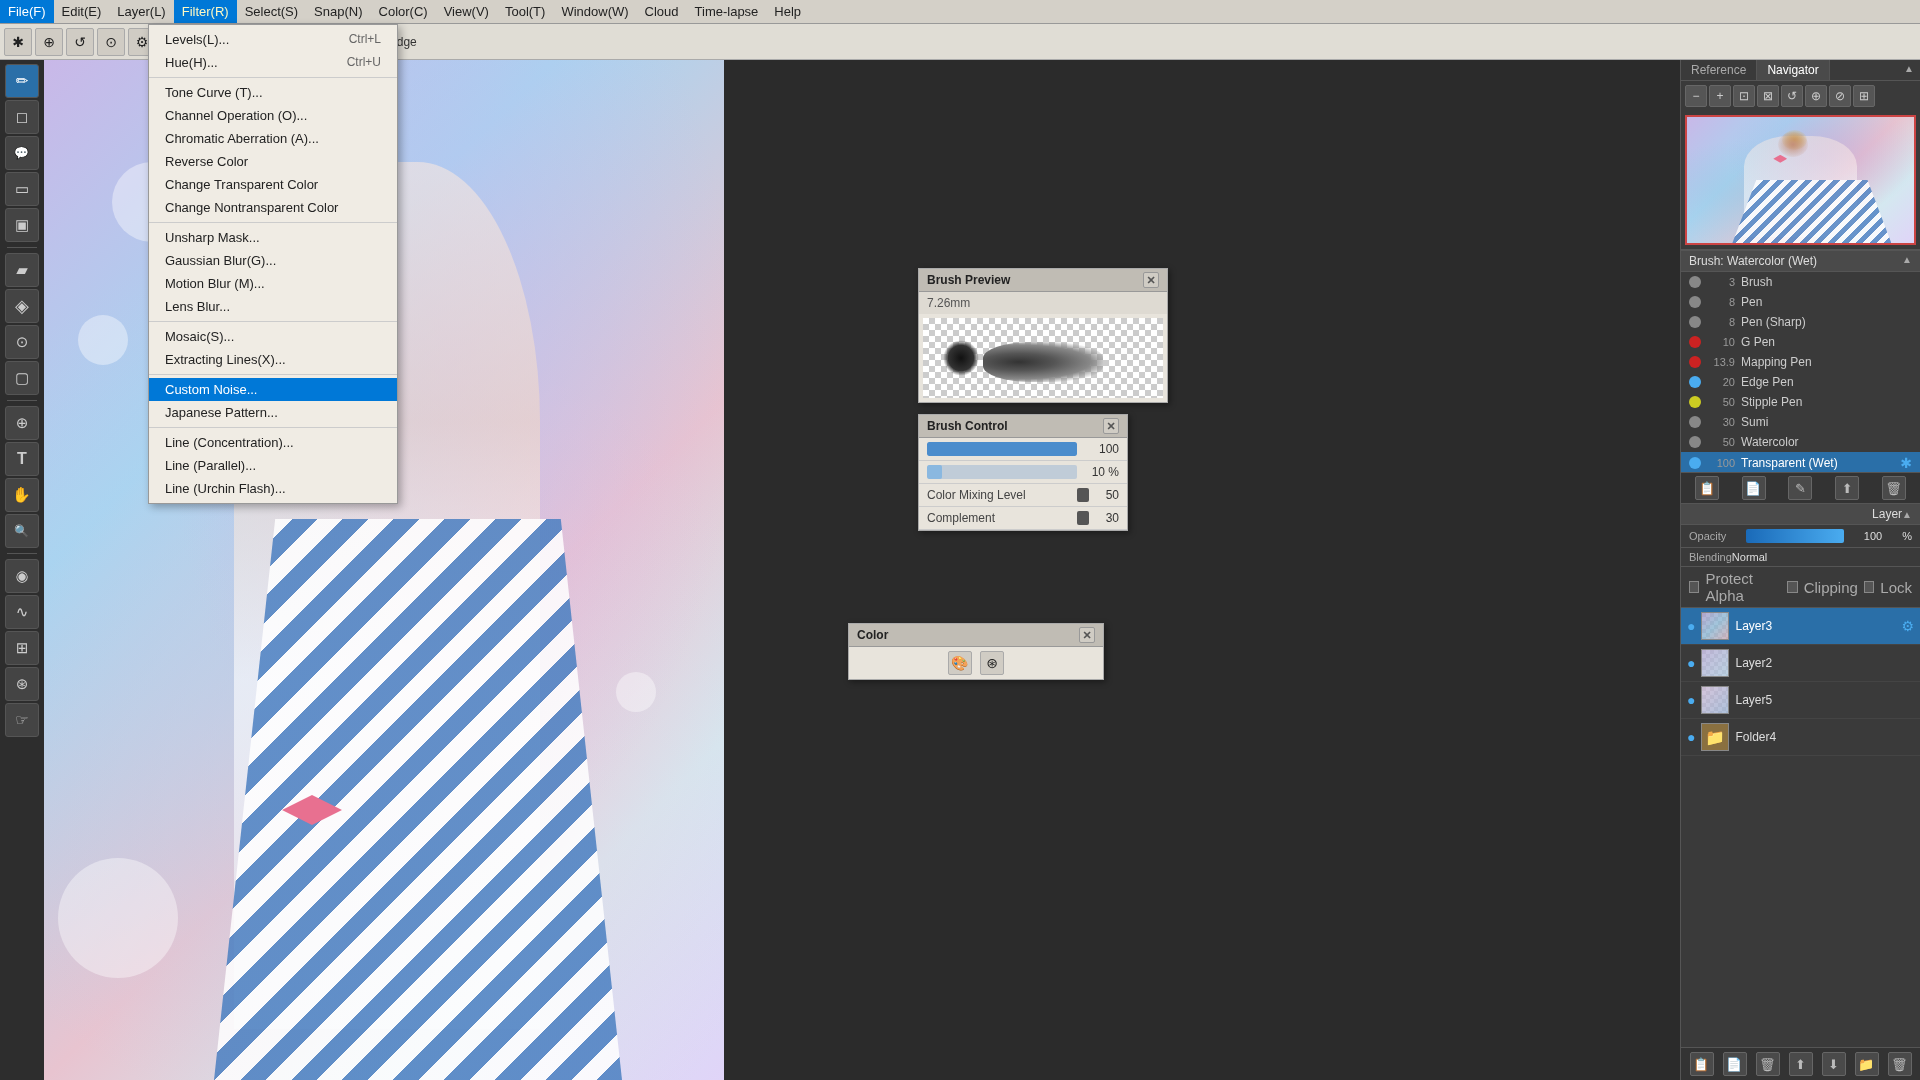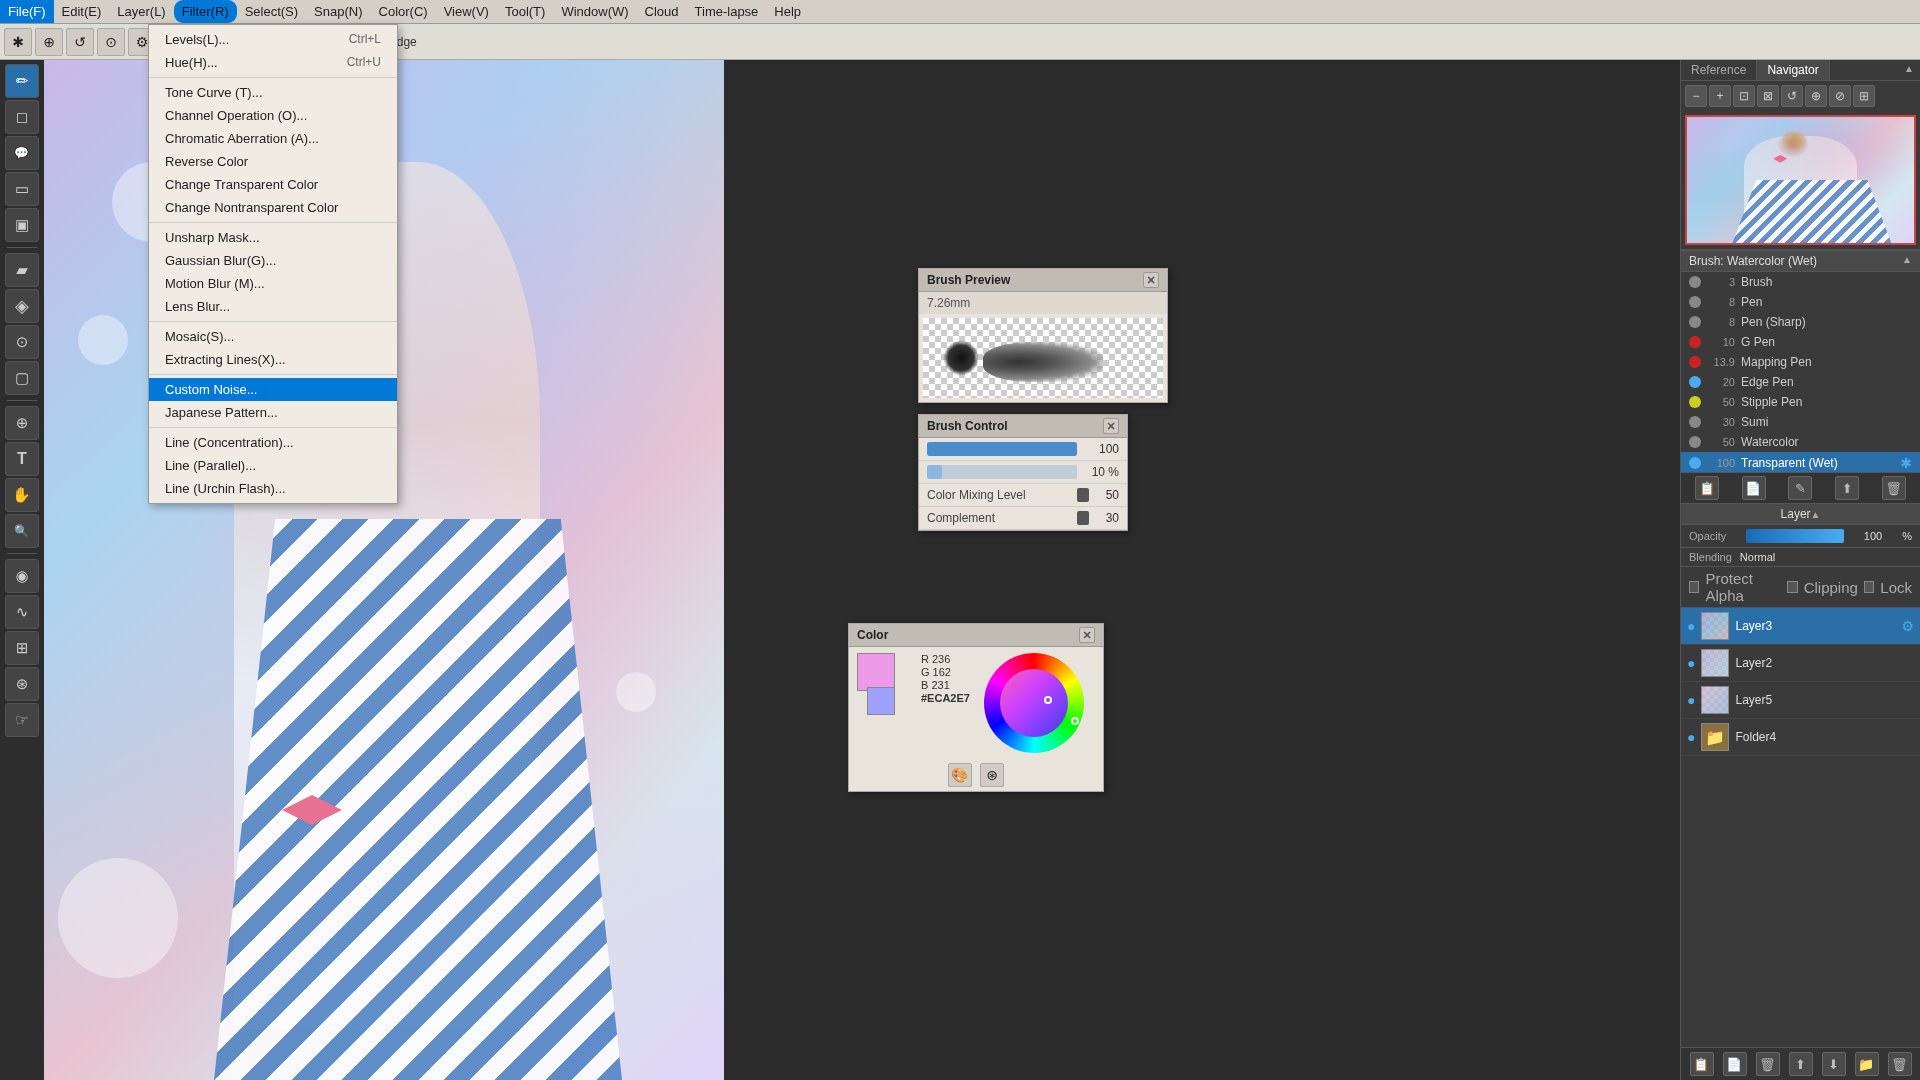--- a/index.html
+++ b/index.html
@@ -30,21 +30,21 @@
       display: flex;
       align-items: center;
       font-size: 13px;
       cursor: pointer;
       white-space: nowrap;
     }
     .menu-item:hover, .menu-item.active {
       background: #0078d7;
       color: white;
     }
-    .menu-item.active { background: #0078d7; color: #0f172a; border-radius: 9px; }
+    .menu-item.active { background: #0078d7; color: #fef9c3; }
 
     
     #toolbar {
       position: absolute;
       top: 24px; left: 0; right: 0;
       height: 36px;
       background: #e0ddd5;
       display: flex;
       align-items: center;
       padding: 0 4px;
@@ -208,21 +208,21 @@
     }
 
     
     #navigator-panel {
       background: #3a3a3a;
       border-bottom: 1px solid #555;
     }
     .panel-header {
       display: flex;
       align-items: center;
-      justify-content: center;
+      justify-content: flex-end;
       background: #4a4a4a;
       padding: 3px 8px;
       color: #ddd;
       font-size: 12px;
       border-bottom: 1px solid #555;
     }
     .panel-tabs {
       display: flex;
       background: #3a3a3a;
       border-bottom: 1px solid #555;
@@ -336,21 +336,21 @@
     }
     .layer-control-label { color: #aaa; font-size: 11px; }
     .layer-opacity-bar {
       flex: 1; height: 14px;
       background: linear-gradient(to right, #1a6ab8, #4aacf0);
       border-radius: 2px;
       position: relative;
     }
     .layer-opacity-val { color: #ddd; font-size: 11px; white-space: nowrap; }
     .layer-blend-row {
-      display: flex; align-items: center; gap: 8px;
+      display: flex; align-items: center; 
       padding: 3px 8px; border-bottom: 1px solid #555;
     }
     .layer-blend-val { color: #ddd; font-size: 11px; }
     .layer-options-row {
       display: flex; align-items: center; gap: 6px;
       padding: 3px 8px; border-bottom: 1px solid #555;
       font-size: 15px; color: #aaa;
     }
     .layer-checkbox {
       width: 12px; height: 12px;
@@ -951,40 +951,17 @@
     </div>
     <span class="bc-slider-val">30</span>
   </div>
 </div>
 
 <div class="floating-panel" id="color-panel">
   <div class="fp-header">
     <span>Color</span>
     <div class="fp-close">✕</div>
   </div>
-  <div style="display:flex;align-items:flex-start;padding:6px 8px;gap:8px;">
-
-    <div style="display:flex;flex-direction:column;gap:0;position:relative;width:50px;">
-      <div class="color-swatch" style="background:#EC9AE7"></div>
-      <div style="width:28px;height:28px;background:#a0a0ff;border:1px solid #888;cursor:pointer;position:relative;left:10px;top:-4px;"></div>
-    </div>
-
-    <div class="color-values">
-      <div class="color-val-row">R 236</div>
-      <div class="color-val-row">G 162</div>
-      <div class="color-val-row">B 231</div>
-      <div class="color-val-row color-hex">#ECA2E7</div>
-    </div>
-
-    <div class="color-wheel-container">
-      <div class="color-wheel">
-        <div class="color-wheel-inner">
-          <div class="color-wheel-dot"></div>
-        </div>
-        <div class="color-wheel-indicator"></div>
-      </div>
-    </div>
-  </div>
   <div class="color-footer">
     <div class="color-foot-btn">🎨</div>
     <div class="color-foot-btn">⊛</div>
   </div>
 </div>
 
 </body></html>

